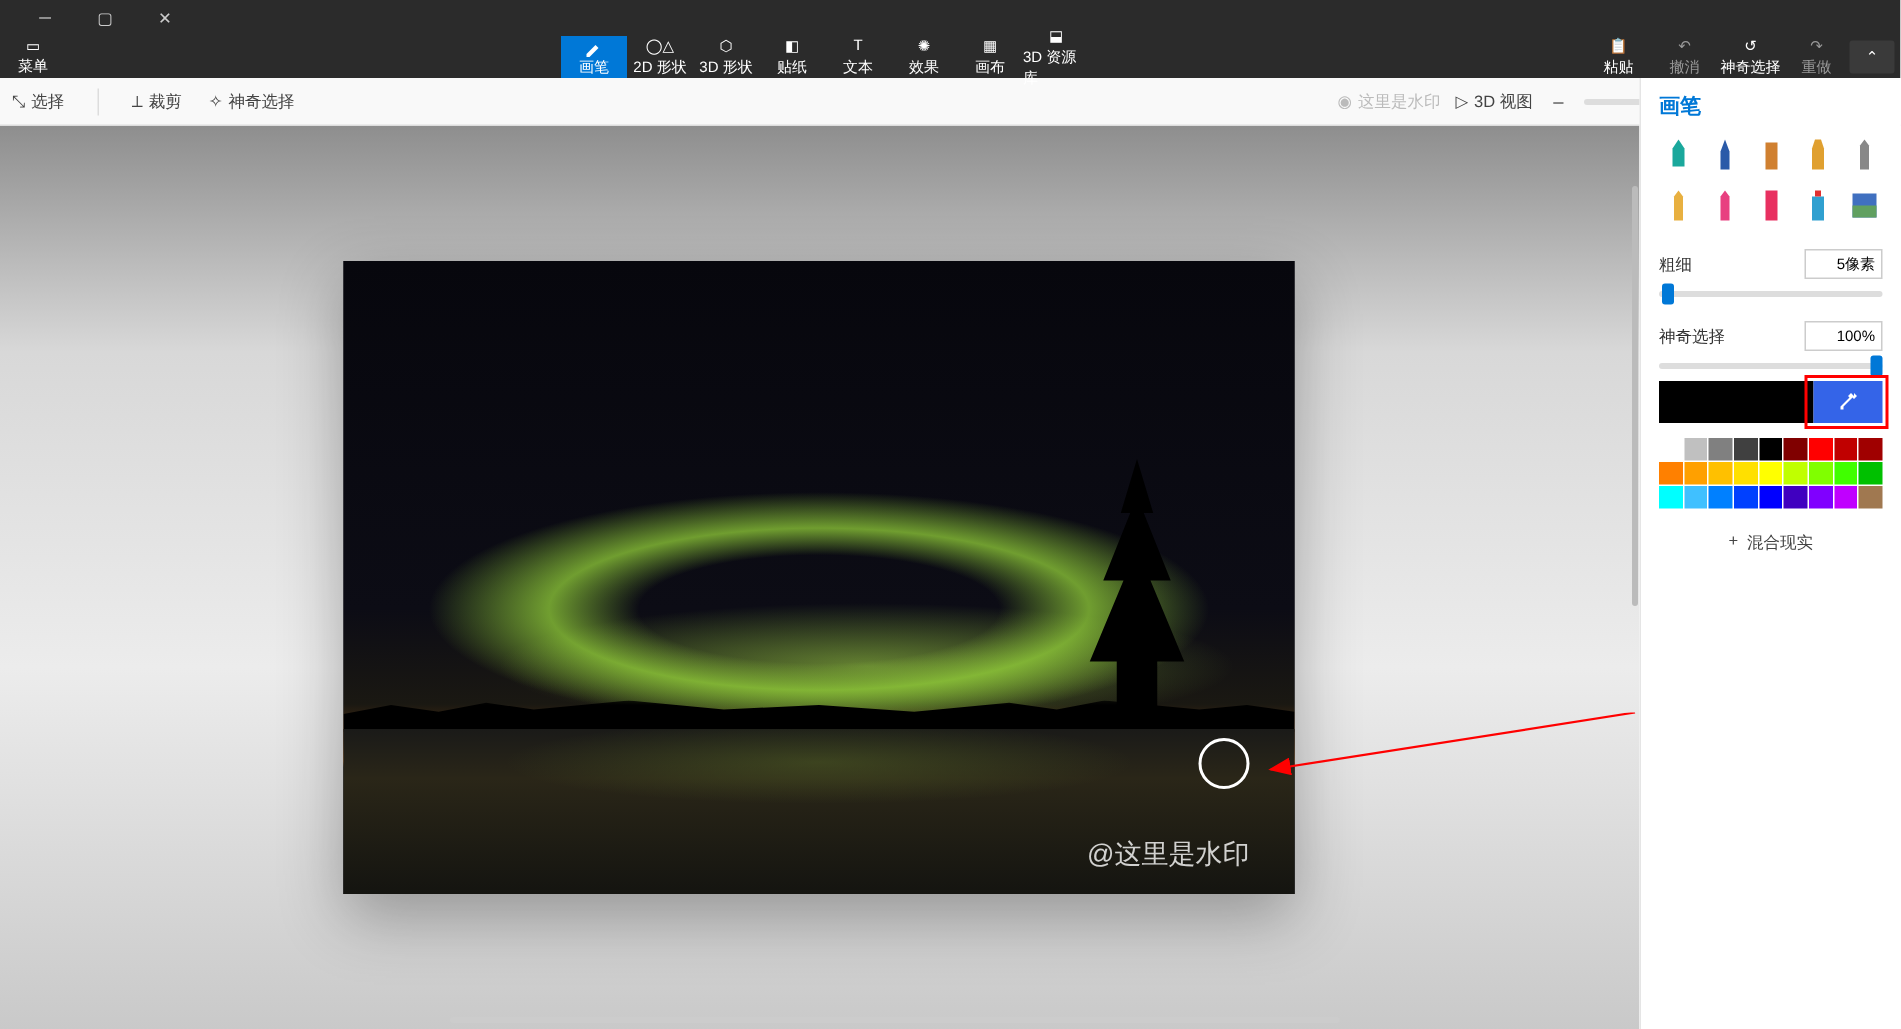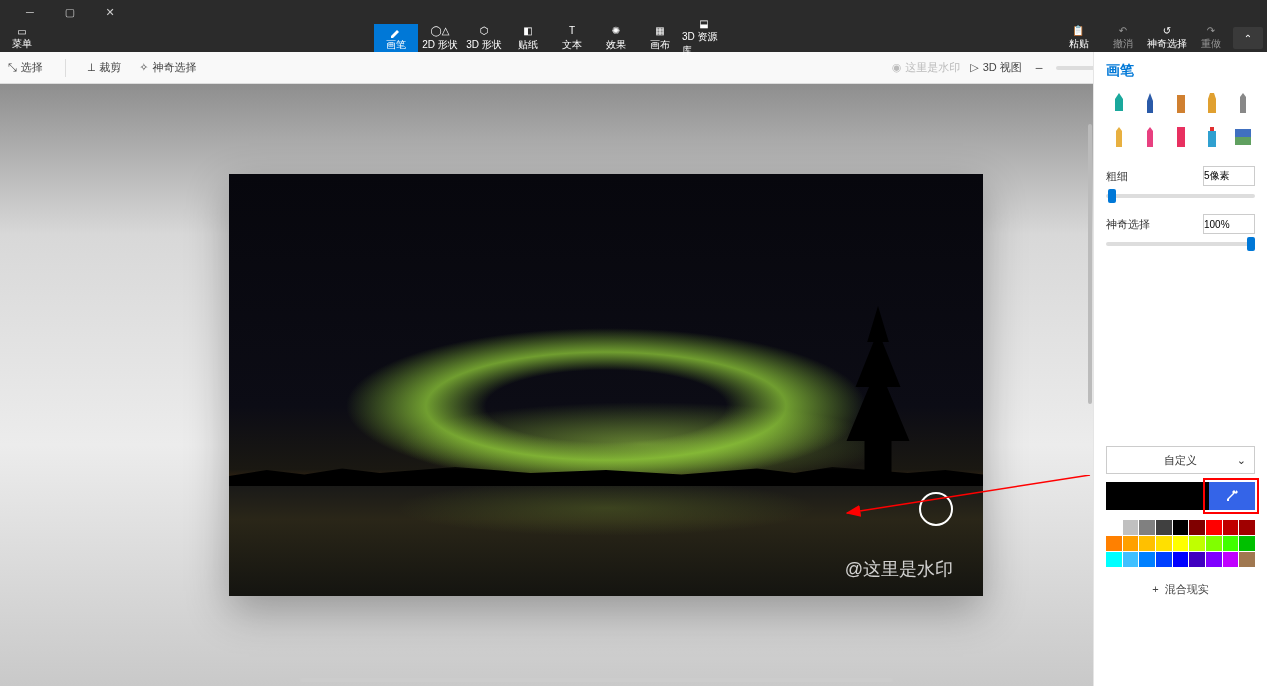--- a/index.html
+++ b/index.html
@@ -19,39 +19,39 @@
 .expand-chevron{width:30px;background:#3a3a3a;height:22px;margin-right:4px;border-radius:2px;display:flex;align-items:center;justify-content:center}
 .subtoolbar{height:32px;display:flex;align-items:center;border-bottom:1px solid #ddd;background:#f9f9f9;font-size:11px;color:#444}
 .sub-left{display:flex;align-items:center;padding-left:8px;gap:18px}
 .sub-item{display:flex;align-items:center;gap:4px}
 .sub-sep{width:1px;height:18px;background:#ddd;margin:0 4px}
 .sub-right{margin-left:auto;display:flex;align-items:center;gap:10px;padding-right:8px}
 .zoom-slider{width:120px;height:4px;background:#ddd;position:relative;border-radius:2px}
 .zoom-thumb{width:10px;height:16px;background:#0078d7;border-radius:2px;position:absolute;top:-6px;left:60px}
 .zoom-sign{color:#666;font-size:14px;width:14px;text-align:center}
 .workspace{position:absolute;top:84px;left:0;right:174px;bottom:0;background:linear-gradient(180deg,#8e8e8e 0%,#d8d8d8 25%,#ececec 60%,#c9c9c9 100%);overflow:hidden}
-.canvas-img{position:absolute;left:229px;top:90px;width:754px;height:422px;background:#0a0a12;box-shadow:0 15px 40px rgba(0,0,0,.3)}
+.canvas-img{position:absolute;left:229px;top:90px;width:634px;height:422px;background:#0a0a12;box-shadow:0 15px 40px rgba(0,0,0,.3)}
 .aurora{position:absolute;inset:0;background:
  radial-gradient(ellipse 400px 120px at 50% 55%,rgba(155,220,60,.0) 30%,rgba(155,220,60,.7) 45%,rgba(155,220,60,.0) 65%),
  radial-gradient(ellipse 350px 60px at 55% 64%,rgba(180,240,80,.5),transparent 70%),
  linear-gradient(180deg,#07070d 0%,#0c0c15 55%,#1a1812 70%,#5a3410 76%,#b86820 79%,#1a1a1a 80%,#141414 100%);
 }
 .tree{position:absolute;right:60px;bottom:110px;width:90px;height:180px;background:#000;clip-path:polygon(50% 0,62% 20%,55% 20%,75% 45%,60% 45%,85% 75%,65% 75%,65% 100%,35% 100%,35% 75%,15% 75%,40% 45%,25% 45%,45% 20%,38% 20%)}
 .treeline{position:absolute;left:0;right:0;bottom:108px;height:30px;background:linear-gradient(0deg,#000 0%,#000 60%,transparent 100%);clip-path:polygon(0 60%,5% 40%,10% 55%,15% 35%,20% 50%,30% 30%,40% 50%,50% 40%,60% 55%,70% 35%,75% 50%,80% 30%,90% 50%,95% 40%,100% 55%,100% 100%,0 100%)}
 .reflection{position:absolute;left:0;right:0;bottom:0;height:110px;background:linear-gradient(180deg,#1a1a18 0%,#2a2618 30%,#141410 100%)}
 .reflection::before{content:"";position:absolute;inset:0;background:radial-gradient(ellipse 300px 40px at 50% 20%,rgba(155,200,60,.2),transparent 70%)}
 .watermark{position:absolute;right:30px;bottom:15px;color:rgba(255,255,255,.8);font-size:18px}
 .brush-cursor{position:absolute;right:30px;bottom:70px;width:34px;height:34px;border:2px solid #fff;border-radius:50%}
 .arrow-svg{position:absolute;left:845px;top:475px;pointer-events:none}
 .panel{position:absolute;right:0;top:52px;bottom:0;width:174px;background:#fff;border-left:1px solid #e5e5e5;font-size:11px;color:#333;padding:10px 12px;overflow:hidden}
 .panel h3{font-size:14px;font-weight:600;color:#0078d7;margin-bottom:10px}
 .brush-grid{display:grid;grid-template-columns:repeat(5,1fr);gap:8px 6px;margin-bottom:16px}
 .brush-cell{height:26px;display:flex;align-items:center;justify-content:center}
 .field-row{display:flex;align-items:center;justify-content:space-between;margin-top:8px}
-.field-input{width:52px;height:20px;border:1px solid #ccc;font-size:10px;padding-right:4px;background:#fff}
+.field-input{width:52px;height:20px;border:1px solid #ccc;font-size:10px;text-align:right;padding-right:4px;background:#fff}
 .mini-slider{height:4px;background:#ddd;position:relative;margin-top:8px;border-radius:2px}
 .mini-thumb{width:8px;height:14px;background:#0078d7;border-radius:2px;position:absolute;top:-5px}
 .custom-select{margin-top:200px;height:28px;border:1px solid #ccc;display:flex;align-items:center;justify-content:center;position:relative;font-size:11px}
 .custom-select .chev{position:absolute;right:8px}
 .current-color-row{display:flex;margin-top:8px;height:28px;gap:0;position:relative}
 .current-color{flex:1;background:#000}
 .eyedrop{width:46px;background:#3464e8;display:flex;align-items:center;justify-content:center}
 .red-highlight{position:absolute;right:-4px;top:-4px;width:56px;height:36px;border:2px solid #ff0000}
 .palette{margin-top:10px;display:grid;grid-template-columns:repeat(9,1fr);grid-auto-rows:15px;gap:1px}
 .pc{width:100%;height:100%}
@@ -263,24 +263,20 @@
     </div>
 
   <div class="field-row" style="margin-top:16px">
     <span>神奇选择</span>
     <input class="field-input" value="100%" style="">
   </div>
   <div class="mini-slider">
       <div class="mini-thumb" style="left:calc(100% - 8px)"></div>
     </div>
 
-  <div class="custom-select">
-    <span>自定义</span>
-    <span class="chev">⌄</span>
-  </div>
 
   <div class="current-color-row">
     <div class="current-color"></div>
     <div class="eyedrop">
       <svg width="16" height="16">
           <path d="M12 2l2 2-2 2-1-1-6 6v2H3v-2l6-6-1-1 2-2 2 2z" fill="#fff"></path>
         </svg>
     </div>
     <div class="red-highlight"></div>
   </div>

